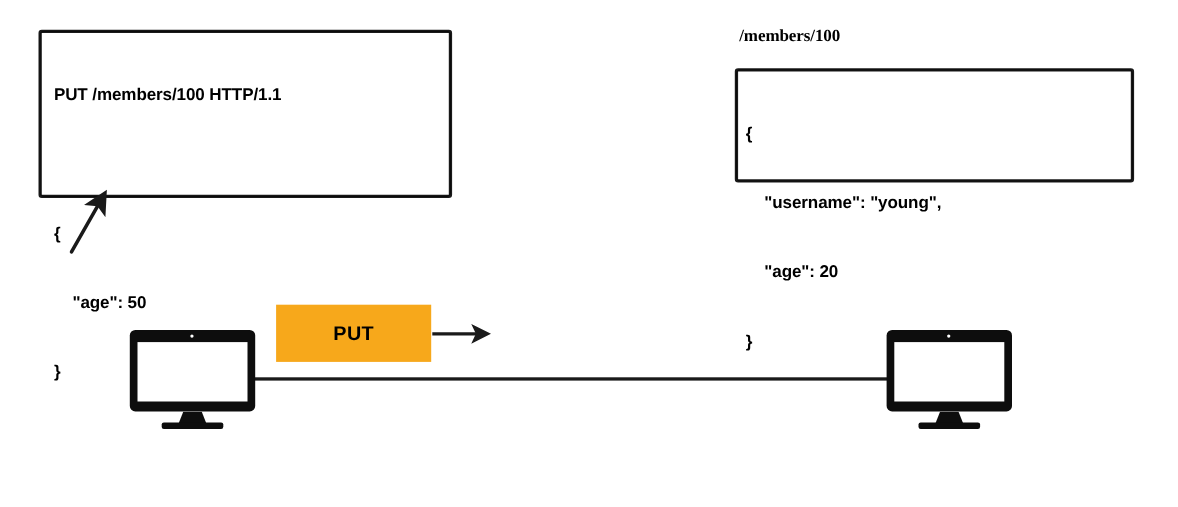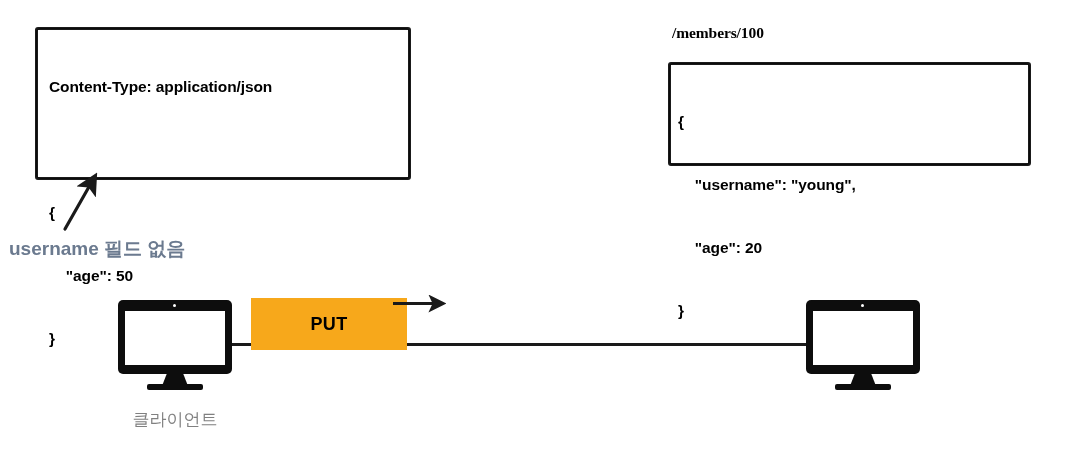--- a/index.html
+++ b/index.html
@@ -136,21 +136,21 @@
   }
 </style>
 </head>
 <body>
 
 <div id="canvas">
 
   <div class="sketch-box" style="left:35px; top:27px; width:376px; height:153px;"></div>
 
   <div class="code-block" style="left:49px; top:34px;">
-    <div class="code-line">Content-Type: application/json</div>
+    <div class="code-line">PUT /members/100 HTTP/1.1</div>
     <div class="code-line spacer-line"></div>
     <div class="code-line">{</div>
     <div class="code-line">    "age": 50</div>
     <div class="code-line">}</div>
   </div>
 
   <div class="caption" style="left:672px; top:24px;font-family:Liberation Serif, serif;">/members/100</div>
 
   <div class="sketch-box" style="left:668px; top:62px; width:363px; height:104px;"></div>
 
@@ -163,42 +163,40 @@
 
   <svg class="abs" style="left:40px; top:160px; width:80px; height:80px;" viewBox="0 0 80 80">
     <defs>
       <marker id="annoHead" markerWidth="7" markerHeight="7" refX="5" refY="3.5" orient="auto" markerUnits="strokeWidth">
         <path d="M0,0 L7,3.5 L0,7 L1.6,3.5 z" fill="#1a1a1a"></path>
       </marker>
     </defs>
     <line x1="25" y1="69" x2="54" y2="18" stroke="#1a1a1a" stroke-width="3.2" stroke-linecap="round" marker-end="url(#annoHead)"></line>
   </svg>
 
-  <div class="annotation" style="left:9px; top:236px;">username 필드 없음</div>
 
   <div class="wire" style="left:228px; top:343px; width:592px;"></div>
 
   <div class="monitor" style="left:118px; top:300px; width:114px; height:90px;">
     <div class="bezel"></div>
     <div class="screen"></div>
     <div class="cam"></div>
     <div class="neck"></div>
     <div class="base"></div>
   </div>
-  <div class="device-label" style="left:118px; top:408px; width:114px;">클라이언트</div>
 
   <div class="monitor" style="left:806px; top:300px; width:114px; height:90px;">
     <div class="bezel"></div>
     <div class="screen"></div>
     <div class="cam"></div>
     <div class="neck"></div>
     <div class="base"></div>
   </div>
 
-  <div class="verb-badge" style="left:251px; top:277px; width:156px; height:52px;margin-top:21px;">PUT</div>
+  <div class="verb-badge" style="left:251px; top:277px; width:141px; height:52px;">PUT</div>
 
   <svg class="abs" style="left:390px; top:288px; width:66px; height:32px;" viewBox="0 0 66 32">
     <defs>
       <marker id="dirHead" markerWidth="6" markerHeight="6" refX="3.2" refY="3" orient="auto" markerUnits="strokeWidth">
         <path d="M0,0 L6,3 L0,6 L1.4,3 z" fill="#1a1a1a"></path>
       </marker>
     </defs>
     <line x1="3" y1="15.5" x2="48" y2="15.5" stroke="#1a1a1a" stroke-width="3" marker-end="url(#dirHead)"></line>
   </svg>
 

